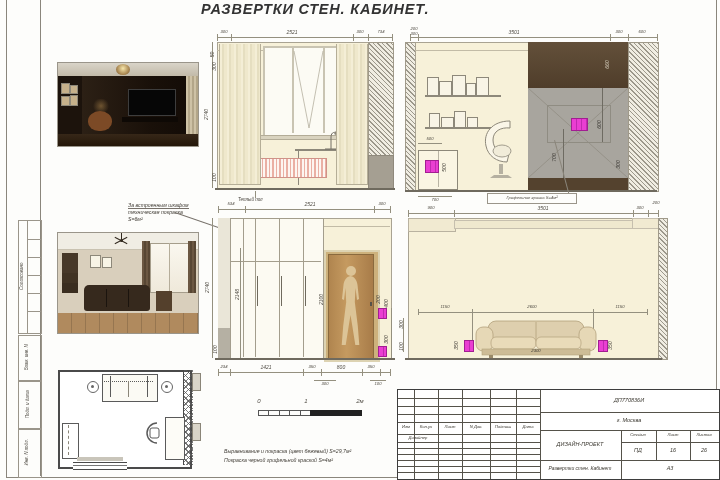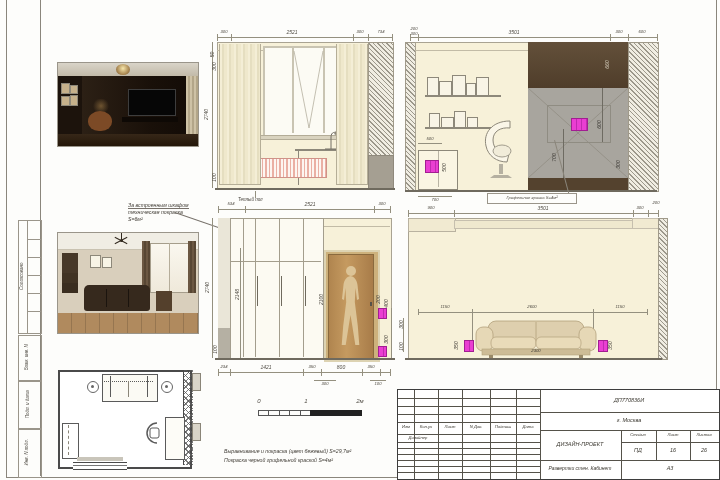--- a/index.html
+++ b/index.html
@@ -50,20 +50,21 @@
   <div class="e" style="left:18px;top:335px;width:22px;height:45px;border:1px solid #9a958a;">
     <span class="dv" style="left:-5px;top:19px;font-size:4.5px;">Взам. инв. N</span>
   </div>
   <div class="e" style="left:18px;top:380px;width:22px;height:48px;border:1px solid #9a958a;">
     <span class="dv" style="left:-5px;top:21px;font-size:4.5px;">Подп. и дата</span>
   </div>
   <div class="e" style="left:18px;top:428px;width:22px;height:48px;border:1px solid #9a958a;">
     <span class="dv" style="left:-5px;top:21px;font-size:4.5px;">Инв. N подл.</span>
   </div>
 
+  <div class="e" style="left:201px;top:1px;font: italic 600 14.5px 'Liberation Sans',sans-serif;color:#333;letter-spacing:.8px;">РАЗВЕРТКИ СТЕН. КАБИНЕТ.</div>
 
   <div class="e" style="left:57px;top:62px;width:140px;height:83px;background:#241a12;border:1px solid #9a958a;overflow:hidden;">
     <div class="e" style="left:0;top:0;width:140px;height:13px;background:linear-gradient(#d9d4c8,#c2baa9);"></div>
     <div class="e" style="left:58px;top:1px;width:14px;height:11px;border-radius:50%;background:radial-gradient(circle at 50% 40%,#f6e6ab,#a5824d 65%,#6b5433);"></div>
     <div class="e" style="left:0;top:13px;width:24px;height:58px;background:#1c130c;"></div>
     <div class="e" style="left:24px;top:13px;width:116px;height:58px;background:linear-gradient(90deg,#2c2015,#191009 60%,#120b06);"></div>
     <div class="frame" style="left:3px;top:20px;width:7px;height:9px;background:#c6b18b;"></div>
     <div class="frame" style="left:12px;top:22px;width:6px;height:7px;background:#c6b18b;"></div>
     <div class="frame" style="left:3px;top:33px;width:7px;height:8px;background:#c6b18b;"></div>
     <div class="frame" style="left:12px;top:32px;width:6px;height:9px;background:#c6b18b;"></div>

